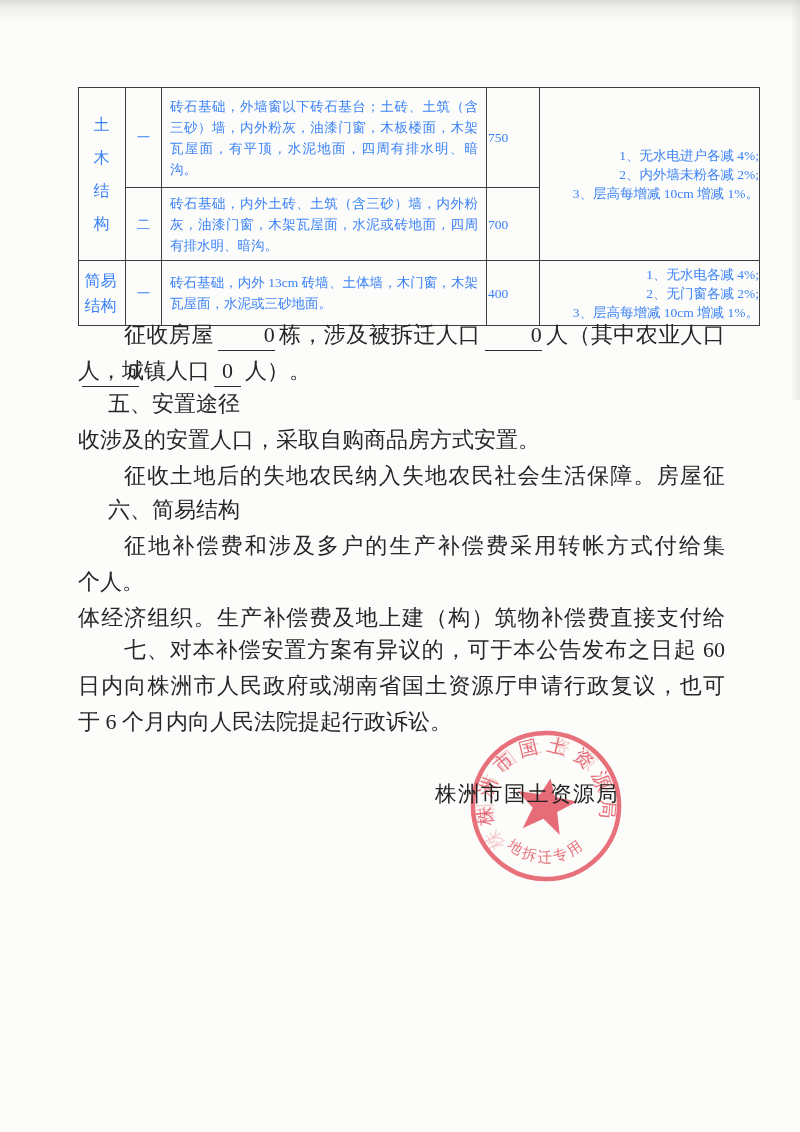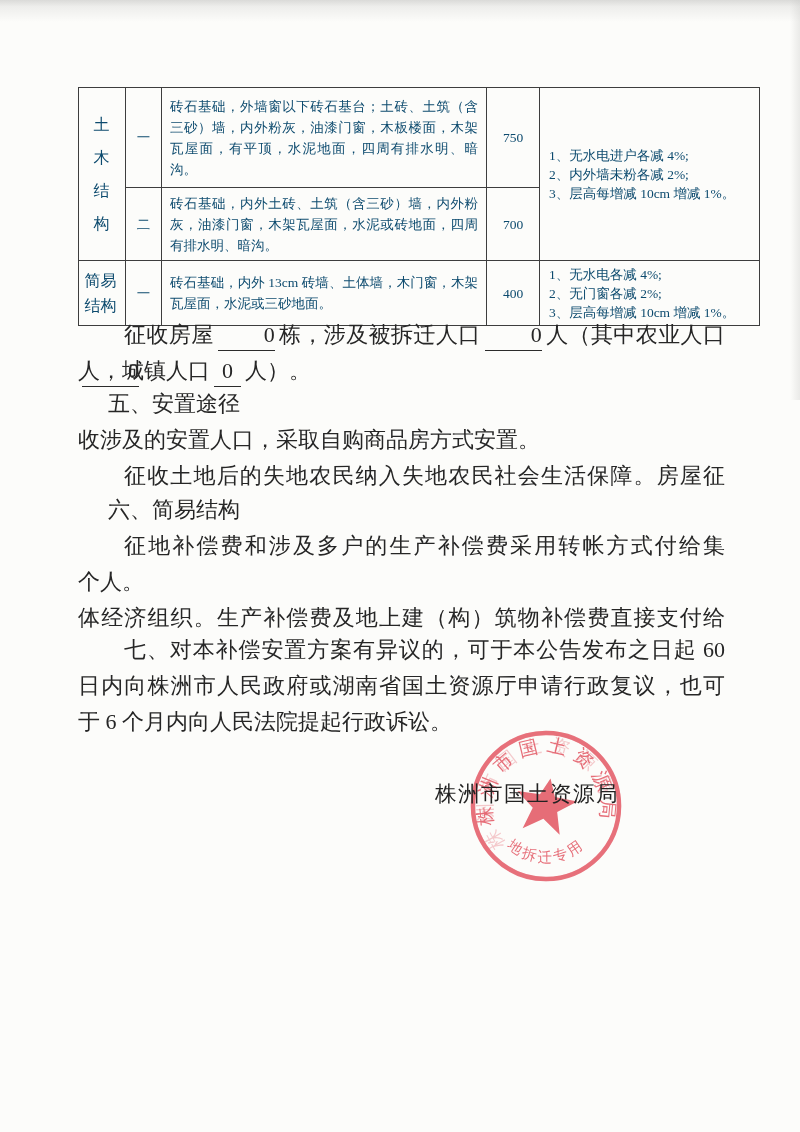--- a/index.html
+++ b/index.html
@@ -23,27 +23,27 @@
     pointer-events:none;
   }
   
   table.comp{
     position:absolute;left:78px;top:87px;width:647px;
     border-collapse:collapse;table-layout:fixed;
   }
   table.comp td{
     border:1.5px solid #3d3d3d;
     vertical-align:middle;
-    font-size:13.5px;line-height:21px;color:#0c4a6e;font-family:Liberation Serif, serif;
+    font-size:13.5px;line-height:21px;color:#3b82f6;font-family:Liberation Serif, serif;
   }
   td.cat{width:46px;text-align:left;padding:0;}
   td.grade{width:33px;text-align:center;font-size:15px;}
   td.desc{width:308px;padding:3px 8px;text-align:justify;}
-  td.price{width:50px;text-align:center;font-size:16px;}
-  td.notes{width:210px;padding:2px 0 2px 9px;}
+  td.price{width:50px;font-size:16px;}
+  td.notes{width:210px;padding:2px 0 2px 9px;text-align:right;}
   .v-chars{width:17px;margin:0 auto;word-break:break-all;font-size:16px;line-height:33px;letter-spacing:0;}
   .v-pairs{width:35px;margin:0 auto;word-break:break-all;font-size:16px;line-height:25px;}
   .note-line{white-space:nowrap;font-size:13.5px;line-height:19px;}
   .r1{height:93px;} .r2{height:66px;} .r3{height:58px;}
   
   .textline{
     position:absolute;left:62px;width:647px;height:36px;
     font-size:22px;line-height:36px;color:#262626;
     white-space:nowrap;
   }

